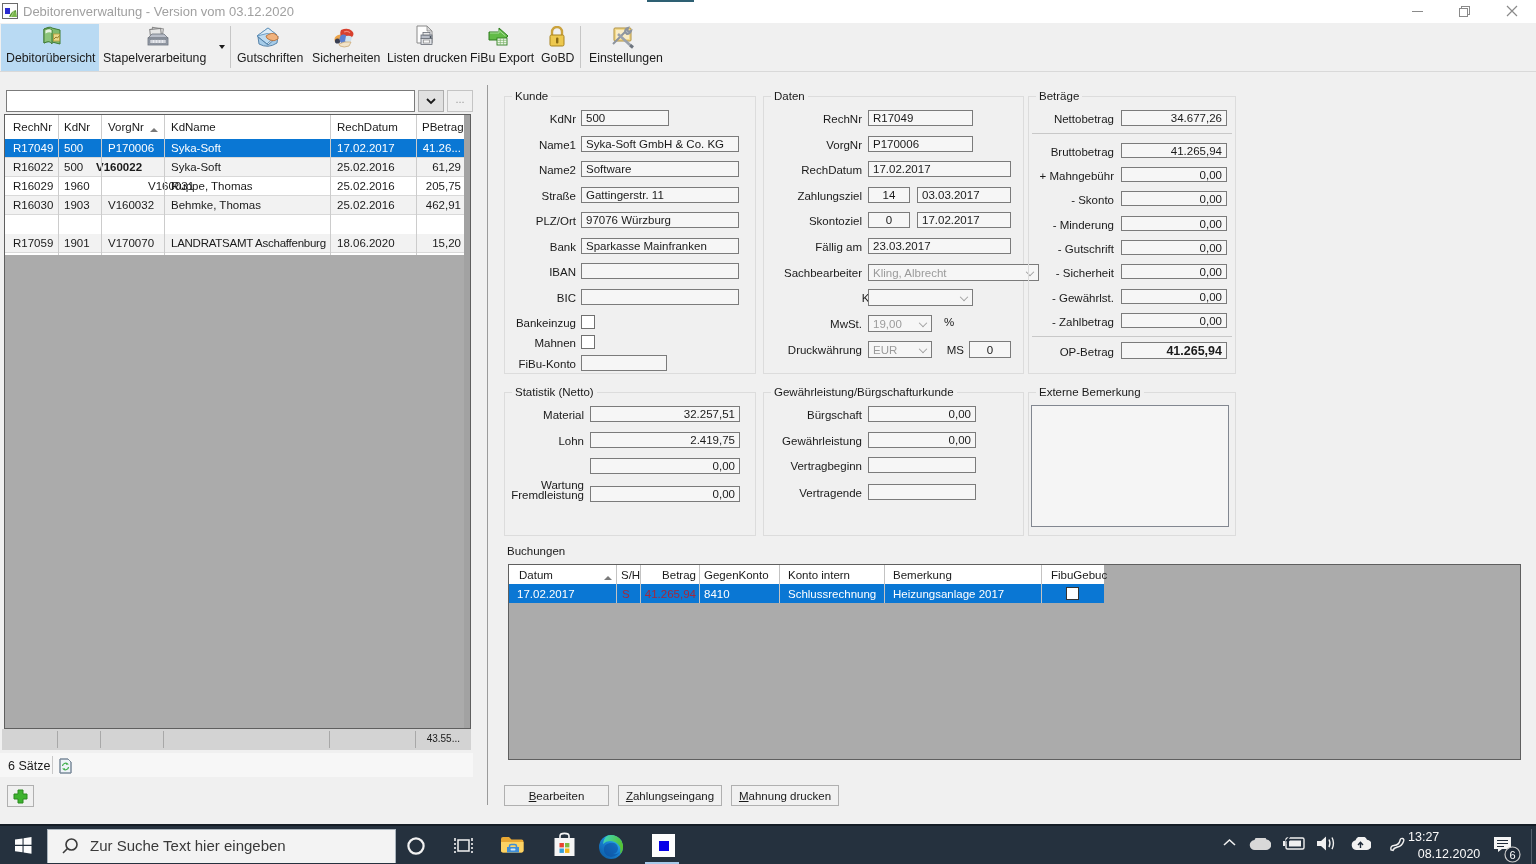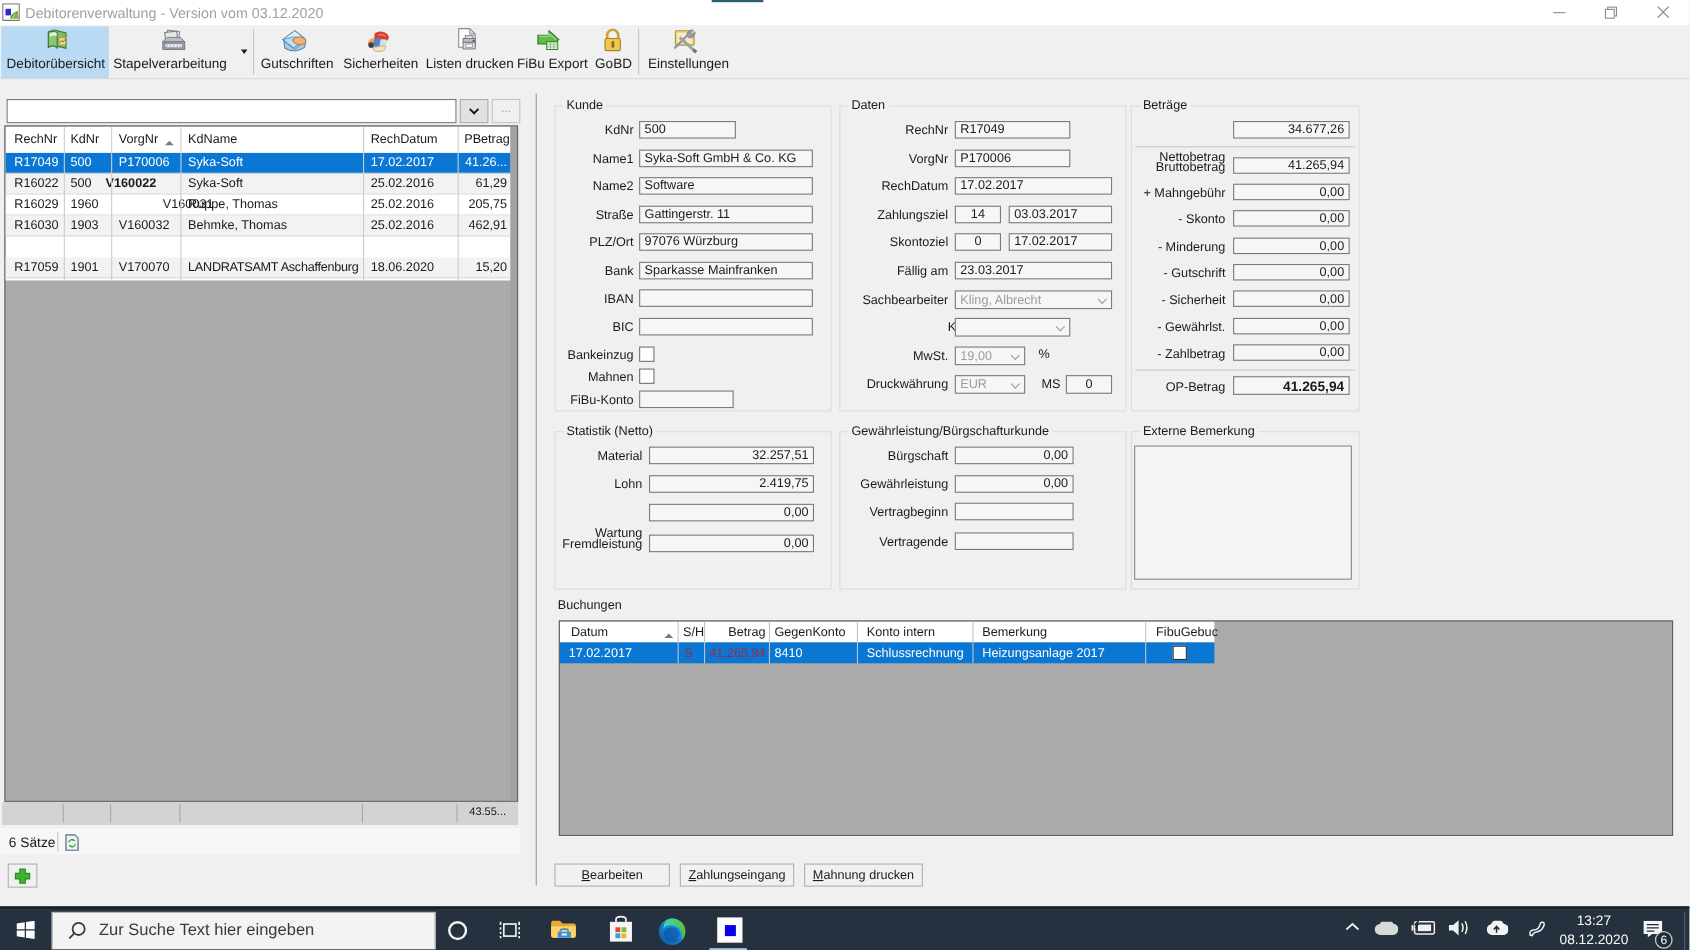--- a/index.html
+++ b/index.html
@@ -254,37 +254,37 @@
   <div class="tf" style="left:868px;top:161px;width:143px;height:16px;">17.02.2017</div>
   <div class="lbl" style="left:746px;top:188px;width:116px;">Zahlungsziel</div>
   <div class="tf" style="left:868px;top:187px;width:42px;height:16px;justify-content:center;">14</div>
   <div class="tf" style="left:917px;top:187px;width:94px;height:16px;">03.03.2017</div>
   <div class="lbl" style="left:746px;top:213px;width:116px;">Skontoziel</div>
   <div class="tf" style="left:868px;top:212px;width:42px;height:16px;justify-content:center;">0</div>
   <div class="tf" style="left:917px;top:212px;width:94px;height:16px;">17.02.2017</div>
   <div class="lbl" style="left:746px;top:239px;width:116px;">Fällig am</div>
   <div class="tf" style="left:868px;top:238px;width:143px;height:16px;">23.03.2017</div>
   <div class="lbl" style="left:746px;top:265px;width:116px;">Sachbearbeiter</div>
-  <div class="dd" style="left:868px;top:264px;width:143px;height:17px;">Kling, Albrecht<span class="chev"></span></div>
+  <div class="dd" style="left:868px;top:264px;width:171px;height:17px;">Kling, Albrecht<span class="chev"></span></div>
   <div class="lbl" style="left:768px;top:290px;width:116px;">KST</div>
   <div class="dd" style="left:868px;top:289px;width:105px;height:17px;">
       <span class="chev"></span>
     </div>
   <div class="lbl" style="left:746px;top:316px;width:116px;">MwSt.</div>
   <div class="dd" style="left:868px;top:315px;width:64px;height:17px;">19,00<span class="chev"></span></div>
   <div class="abs" style="left:944px;top:316px;font-size:11.5px;color:#1a1a1a;">%</div>
   <div class="lbl" style="left:746px;top:342px;width:116px;">Druckwährung</div>
   <div class="dd" style="left:868px;top:341px;width:64px;height:17px;">EUR<span class="chev"></span></div>
   <div class="lbl" style="left:900px;top:342px;width:64px;">MS</div>
   <div class="tf" style="left:969px;top:341px;width:42px;height:17px;justify-content:center;">0</div>
 
   <div class="grp" style="left:1028px;top:96px;width:208px;height:278px;">
       <span class="cap">Beträge</span>
     </div>
-  <div class="lbl" style="left:1016px;top:111px;width:98px;margin-top:24px;">Nettobetrag</div>
+  <div class="lbl" style="left:1016px;top:111px;width:98px;">Nettobetrag</div>
   <div class="tf amt" style="left:1121px;top:110px;width:106px;height:16px;">34.677,26</div>
   <div class="abs" style="left:1032px;top:133px;width:200px;height:1px;background:#c8c8c8;"></div>
   <div class="lbl" style="left:1016px;top:144px;width:98px;">Bruttobetrag</div>
   <div class="tf amt" style="left:1121px;top:143px;width:106px;height:15px;">41.265,94</div>
   <div class="lbl" style="left:1016px;top:168px;width:98px;">+ Mahngebühr</div>
   <div class="tf amt" style="left:1121px;top:167px;width:106px;height:15px;">0,00</div>
   <div class="lbl" style="left:1016px;top:192px;width:98px;">- Skonto</div>
   <div class="tf amt" style="left:1121px;top:191px;width:106px;height:15px;">0,00</div>
   <div class="lbl" style="left:1016px;top:217px;width:98px;">- Minderung</div>
   <div class="tf amt" style="left:1121px;top:216px;width:106px;height:15px;">0,00</div>
@@ -446,21 +446,21 @@
       <path d="M0 6 h4 l5-4.5 v14 l-5-4.5 h-4 z" fill="#f0f0f0"></path>
       <path d="M12 4.5 q2 3.8 0 7.6 M15 2.5 q3 5.8 0 11.6" stroke="#f0f0f0" stroke-width="1.4" fill="none"></path>
     </svg>
     <svg class="abs" style="left:1350px;top:11px;" width="21" height="14">
       <path d="M6 13 a5 5 0 0 1 -0.5-9.8 a6.3 6.3 0 0 1 11.5-0.5 a4.6 4.6 0 0 1 -1 10.3 z" fill="#f2f2f2"></path>
       <path d="M10.5 11 v-5 M8 8 l2.5-2.8 L13 8" stroke="#1e2a38" stroke-width="1.4" fill="none"></path>
     </svg>
     <svg class="abs" style="left:1389px;top:10px;" width="16" height="16">
       <path d="M2 14 q-1-4 3-4.5 q5-0.5 6-5 q0.5-2.5 2.5-2 q2 0.5 1 3 q-1.5 4.5-6 5.5 q-4 1-4.5 3.5 z" fill="none" stroke="#f0f0f0" stroke-width="1.4"></path>
     </svg>
-    <div class="abs" style="left:1408px;top:4px;width:82px;text-align:center;font-size:12.5px;color:#fafafa;">13:27</div>
+    <div class="abs" style="left:1408px;top:4px;width:82px;text-align:left;font-size:12.5px;color:#fafafa;">13:27</div>
     <div class="abs" style="left:1408px;top:21px;width:82px;text-align:center;font-size:12.5px;color:#fafafa;">08.12.2020</div>
     <svg class="abs" style="left:1494px;top:11px;" width="18" height="15">
       <path d="M0 0 h17 v12 h-9 l-4 3 v-3 h-4 z" fill="#f5f5f5"></path>
       <path d="M3 3.5 h11 M3 6.5 h11 M3 9.5 h7" stroke="#1e2a38" stroke-width="1.2"></path>
     </svg>
         <svg class="abs" style="left:1504px;top:20px;" width="17" height="17">
       <circle cx="8.5" cy="8.5" r="7.5" fill="#1e2a38" stroke="#c9c9c9" stroke-width="1.2"></circle>
       <text x="8.5" y="12.5" text-anchor="middle" font-size="11" fill="#fff" font-family="Liberation Sans">6</text>
     </svg>
     <div class="abs" style="left:1531px;top:3px;width:1px;height:37px;background:#55606c;"></div>

